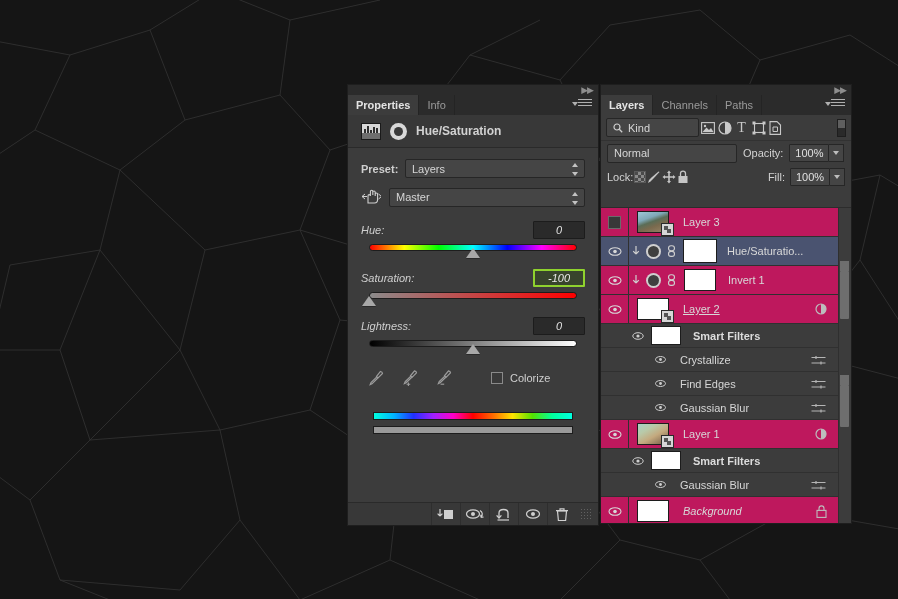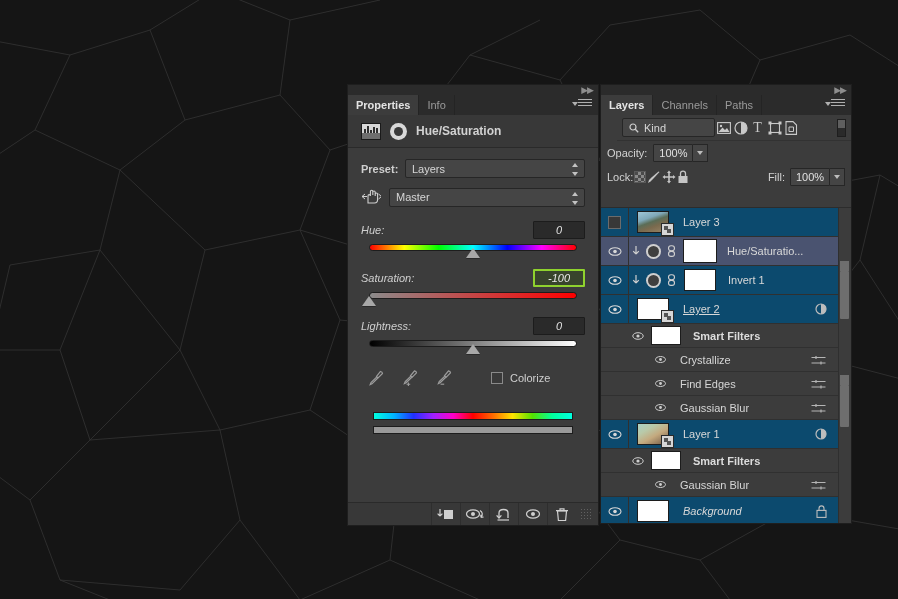--- a/index.html
+++ b/index.html
@@ -130,21 +130,21 @@
   .fbtn { width:28px; height:22px; display:flex; align-items:center; justify-content:center;
     border-left:1px solid #2e2e2e; }
   .grip { width:12px;height:12px; margin-left:4px; opacity:.5;
     background-image:radial-gradient(#8a8a8a 1px, transparent 1px);
     background-size:3px 3px; }
 
   
   #layers-panel { left:601px; top:85px; width:250px; height:438px;
     background:#3c3c3c; box-shadow:0 0 0 1px #1e1e1e; }
   .lay-filter-row { height:26px; display:flex; align-items:center; padding:0 5px; 
-    background:#3c3c3c; border-bottom:1px solid #323232;margin-left:16px;}
+    background:#3c3c3c; border-bottom:1px solid #323232;}
   .kind-select { width:93px; height:19px; background:#454545; border:1px solid #262626;
     border-radius:2px; display:flex; align-items:center; padding:0 6px; gap:5px;
     color:#d6d6d6; position:relative; }
   .ficon { width:17px;height:17px; display:flex; align-items:center; justify-content:center;
      color:#c9c9c9; }
   .toggle-sw { width:9px;height:18px; margin-left:auto; border:1px solid #1e1e1e;
      background:linear-gradient(to bottom,#5f5f5f 0 50%, #2a2a2a 50% 100%); }
 
   .mode-row { height:24px; display:flex; align-items:center; padding:0 6px; gap:6px; }
   .mode-select { width:130px; height:19px; background:#454545; border:1px solid #262626;
@@ -157,21 +157,21 @@
   .caret-d { width:0;height:0; border-left:3.5px solid transparent;
      border-right:3.5px solid transparent; border-top:4px solid #bdbdbd;}
 
   .lock-row { height:24px; display:flex; align-items:center; padding:0 6px; gap:1px; }
   .checker { width:12px;height:12px; border:1px solid #5a5a5a;
     background-image:linear-gradient(45deg,#8a8a8a 25%,transparent 25%,transparent 75%,#8a8a8a 75%),
                      linear-gradient(45deg,#8a8a8a 25%,#4a4a4a 25%,#4a4a4a 75%,#8a8a8a 75%);
     background-size:6px 6px; background-position:0 0,3px 3px; }
 
   .layers-list { position:absolute; left:0; top:122px; right:0; bottom:0; overflow:hidden;
-     background:#0c4a6e; border-top:1px solid #2c2c2c; }
+     background:#be185d; border-top:1px solid #2c2c2c; }
   .layer-row { height:29px; display:flex; align-items:center; position:relative;
     border-bottom:1px solid #303030; }
   .layer-row.selected { background:#4a5370; }
   .eye-cell { width:28px; height:100%; display:flex; align-items:center; justify-content:center;
      border-right:1px solid #303030; }
   .thumb-img { width:32px;height:22px; border:1px solid #1c1c1c; position:relative; }
   .mask-thumb { width:32px;height:22px; background:#fff; border:1px solid #1c1c1c; }
   .mask-thumb.active { border:2px solid #fff; outline:1px solid #1c1c1c; }
   .layer-name { margin-left:9px; color:#d8d8d8; font-size:11px; }
   .layer-name.underline { text-decoration:underline; }
@@ -468,20 +468,24 @@
     <span class="ficon">
       <svg width="13" height="14" viewBox="0 0 13 14">
         <path d="M1 0.6 L8 0.6 L11.5 4 L11.5 13.4 L1 13.4 Z" fill="none" stroke="#c9c9c9" stroke-width="1.1"></path>
         <path d="M4 6 L8.5 6 L8.5 10.5 L4 10.5 Z" fill="none" stroke="#c9c9c9" stroke-width="1"></path>
       </svg>
     </span>
     <span class="toggle-sw"></span>
   </div>
 
   <div class="mode-row">
+    <div class="mode-select">
+      <span>Normal</span>
+      <span class="stepper" style="position:absolute;right:5px;top:3px;width:7px;height:13px;"></span>
+    </div>
     <span class="lbl" style="color:#d2d2d2;">Opacity:</span>
     <div style="display:flex;">
       <div class="pct-box">100%</div>
       <div class="pct-drop">
         <span class="caret-d"></span>
       </div>
     </div>
   </div>
 
   <div class="lock-row">

